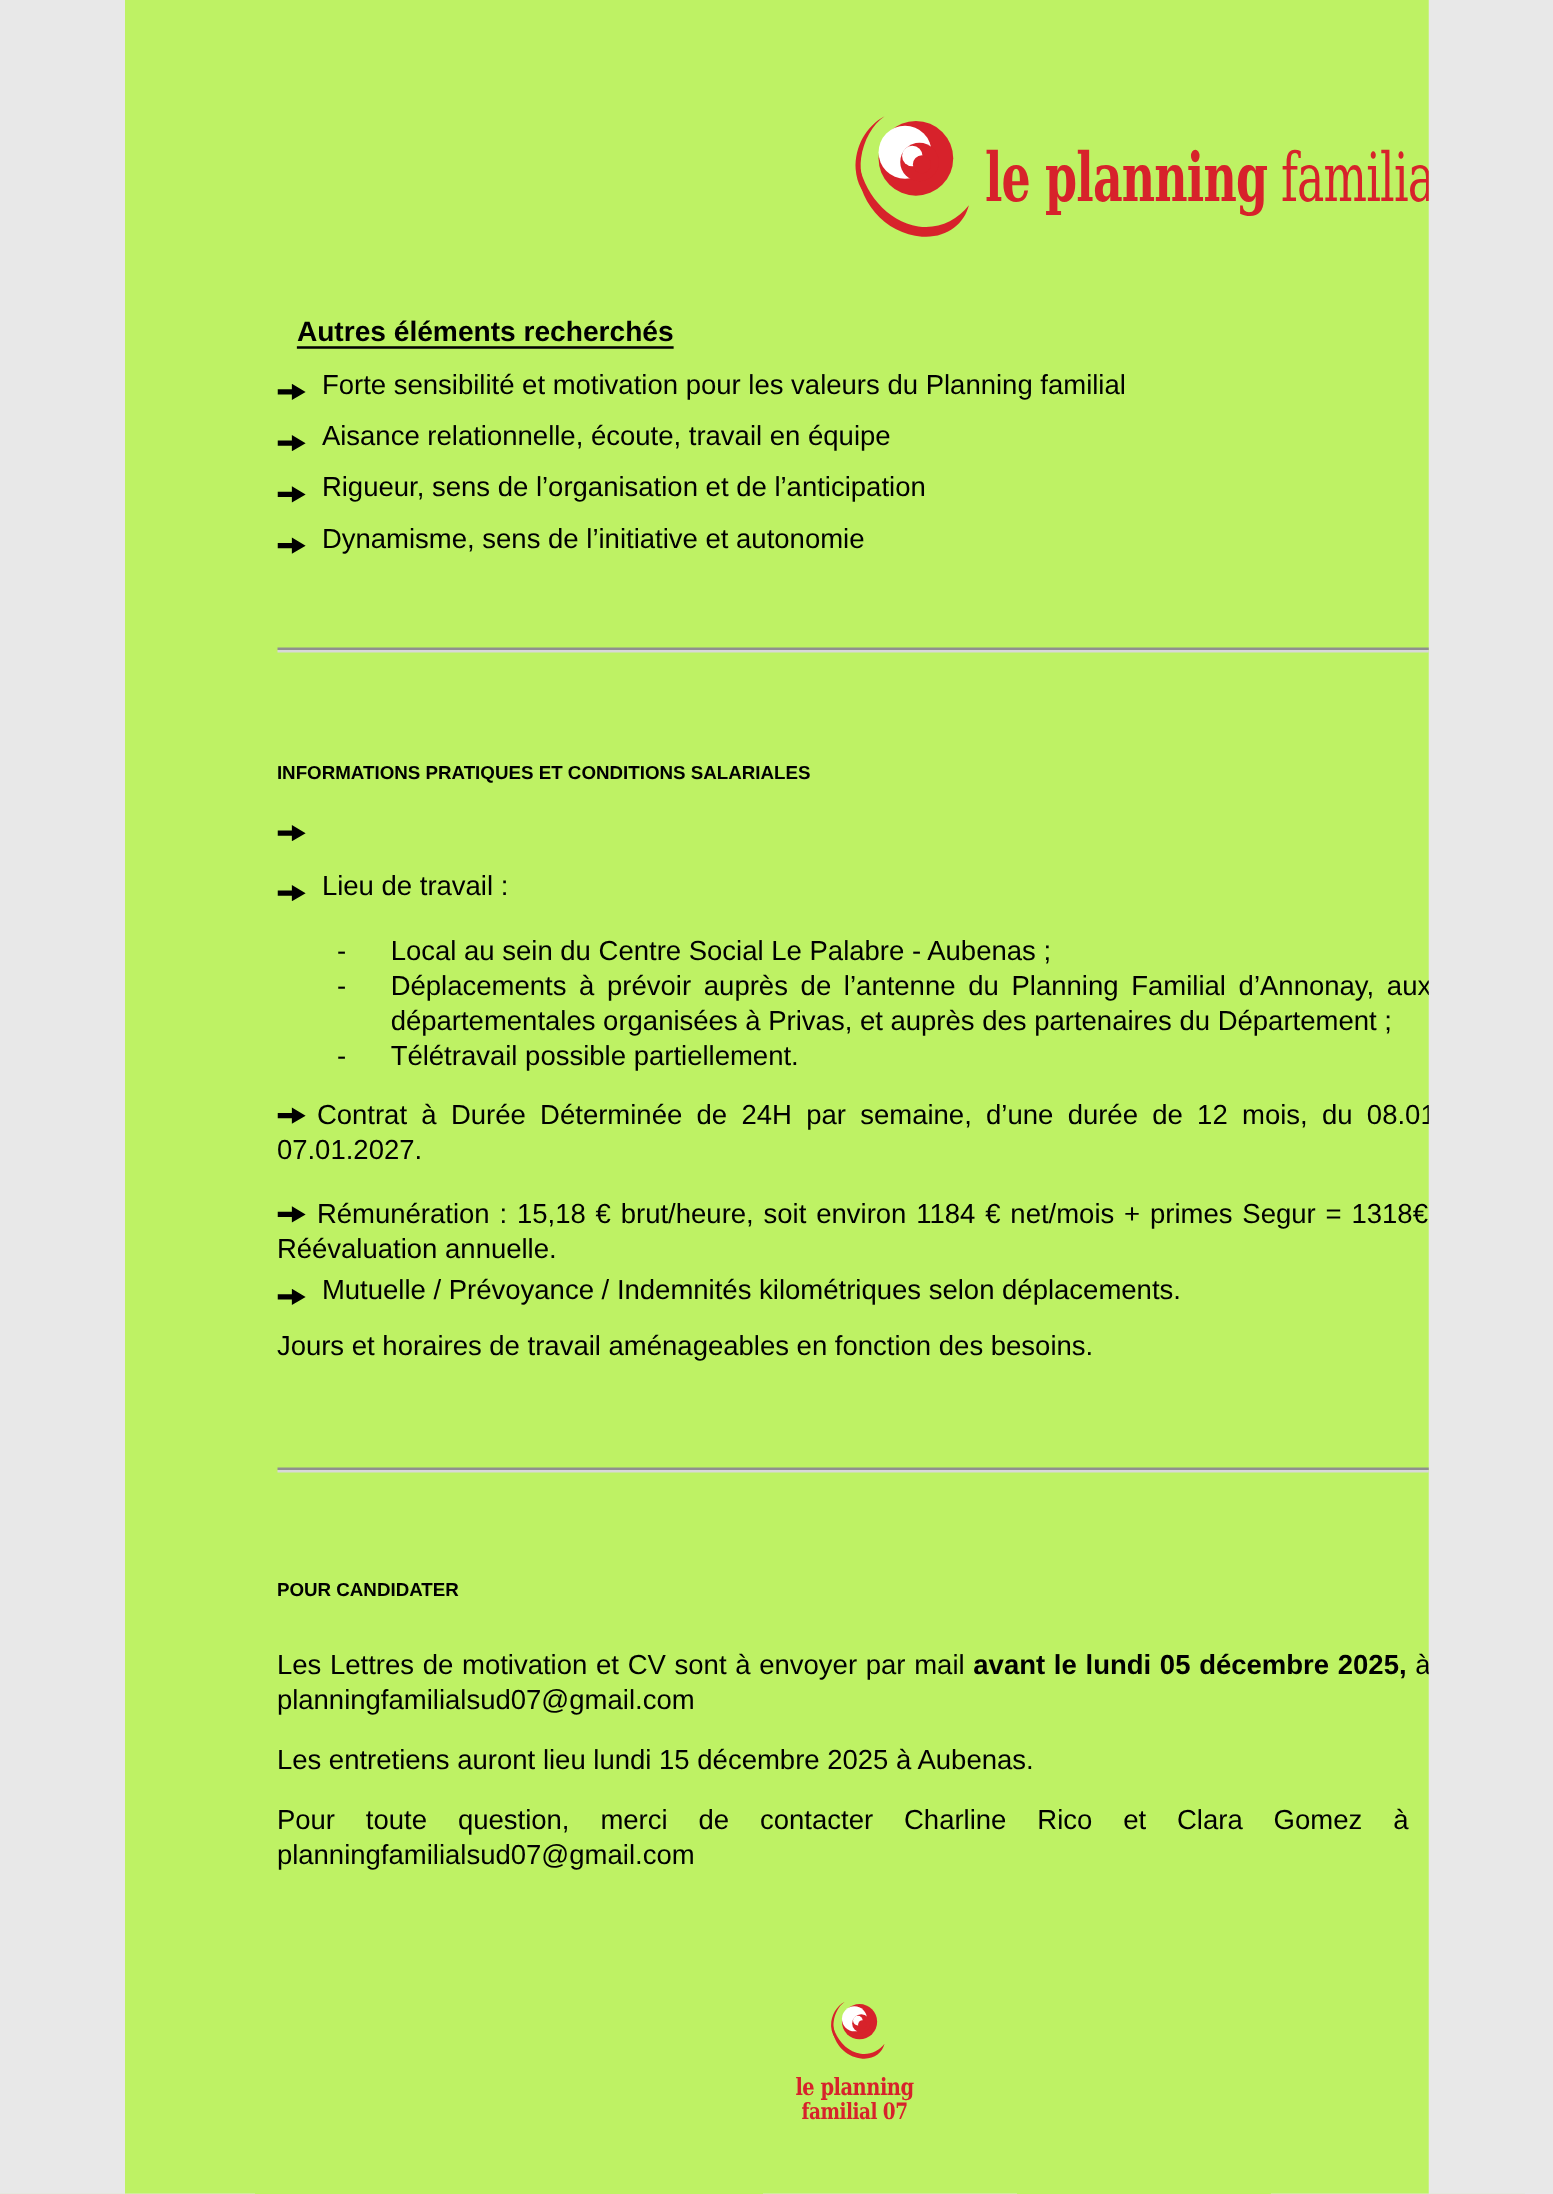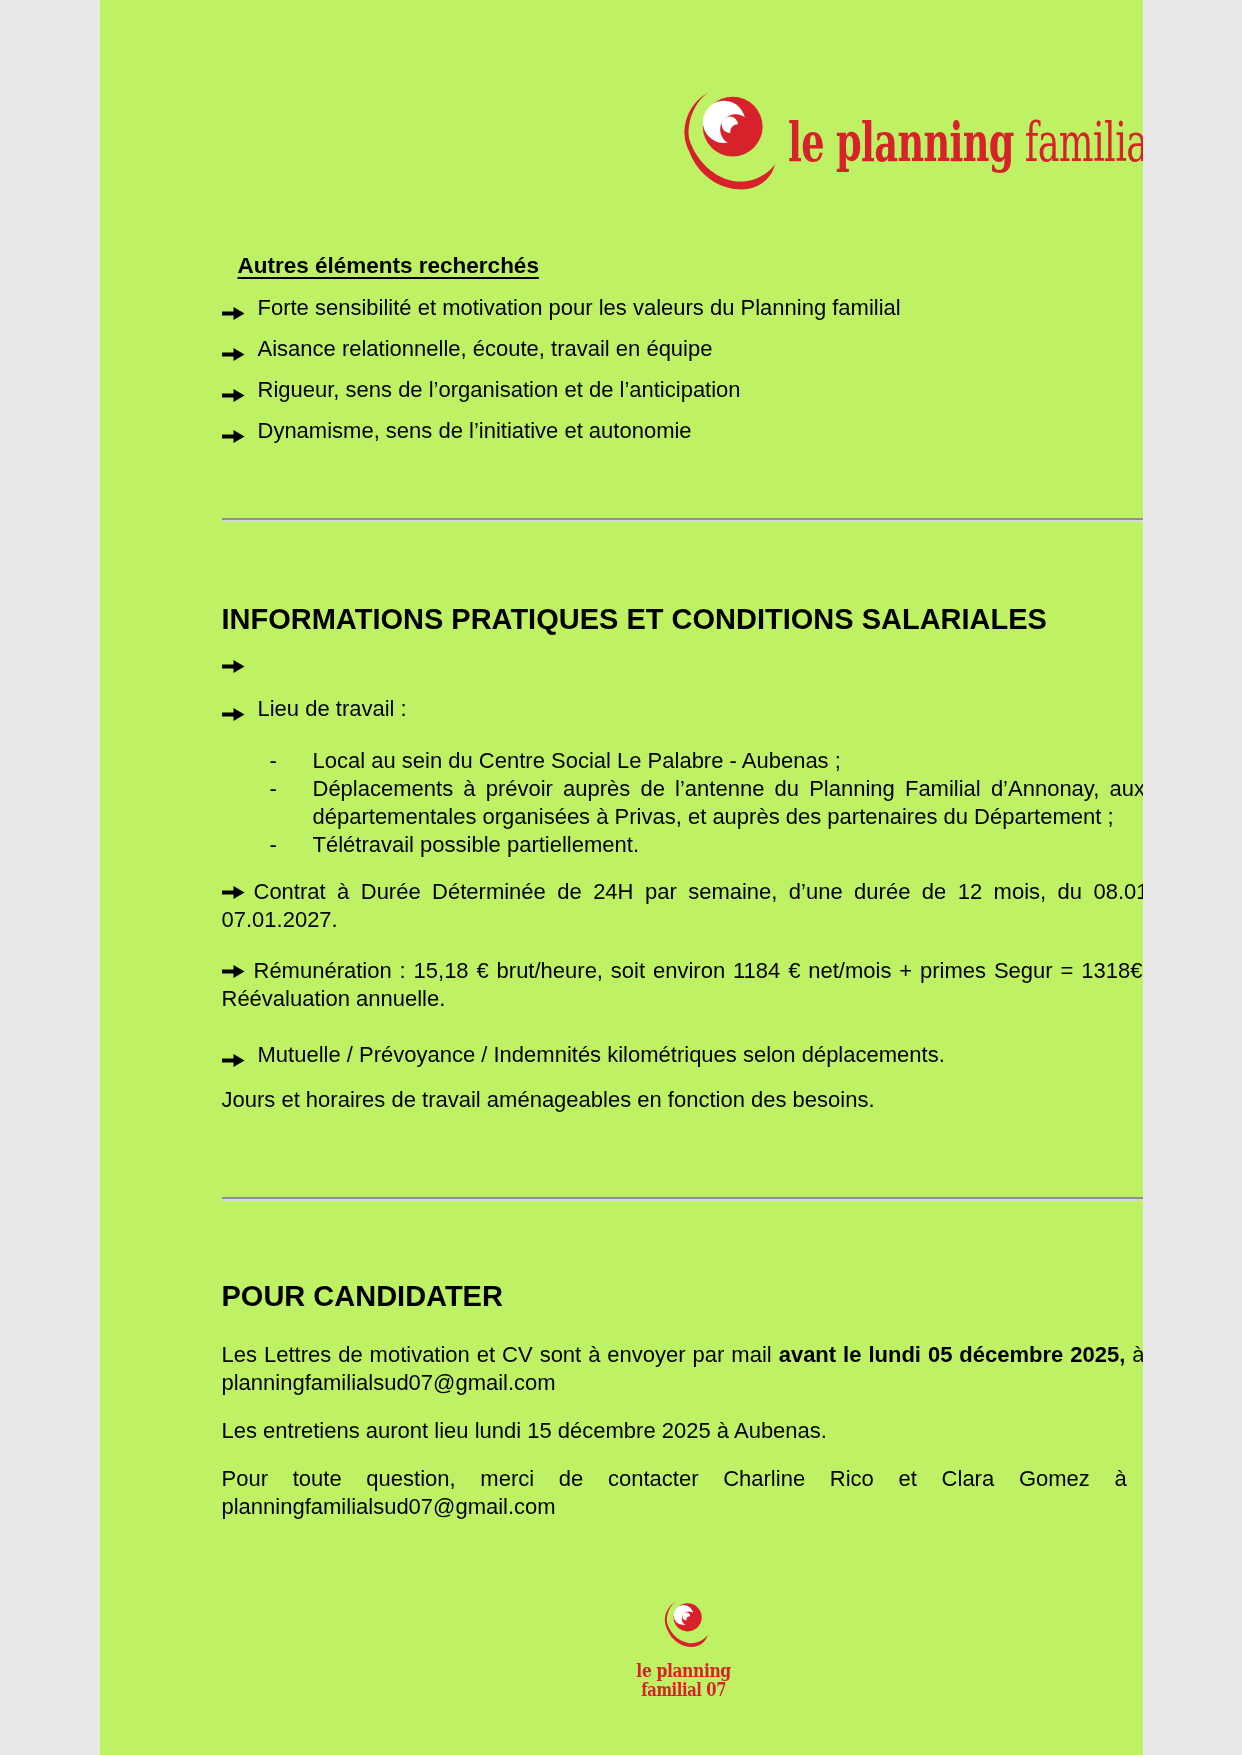--- a/index.html
+++ b/index.html
@@ -21,21 +21,21 @@
     letter-spacing:-1px;
     transform:scaleX(.68);transform-origin:left top;
   }
   .brand-text .bold{font-weight:700;}
   
   .content{position:absolute;left:122px;top:0;width:1018px;font-size:22px;line-height:28px;}
   .h-underline{
     margin:252px 0 0 16px;font-size:22.5px;font-weight:700;line-height:28px;
     text-decoration:underline;text-decoration-thickness:2px;text-underline-offset:4px;
   }
-  .h-caps{margin:0;font-size:29px;font-weight:700;line-height:28px;}
+  .h-caps{margin:0;font-size:15px;font-weight:700;line-height:28px;}
   .arrow-item{display:flex;margin-top:13px;align-items:flex-end;}
   .arrow-item.first{margin-top:14px;}
   .arrow-cell{flex:none;width:36px;padding-top:5px;}
   .arrow-svg{width:23px;height:17px;display:block;}
   .arrow-inline-svg{width:23px;height:17px;display:inline-block;vertical-align:-2px;margin-right:9px;}
   .rule{margin-top:73px;height:0;border-top:2px solid #8f8f8f;border-bottom:2px solid #d8d8d8;}
   .rule.second{margin-top:83px;}
   .para{margin:0;}
   .justify{text-align:justify;}
   .sub-list{margin-top:24px;}
@@ -154,21 +154,21 @@
     </div>
 
     <p class="para justify" style="margin-top:19px"><span><svg class="arrow-inline-svg" viewBox="0 0 24 16">
             <path d="M0,5.9 H12 V1.2 L23.5,8 L12,14.8 V10.1 H0 Z"></path>
           </svg></span><span>Contrat à Durée Déterminée de 24H par semaine, d’une durée de 12 mois, du 08.01.2026 au 07.01.2027.</span></p>
 
     <p class="para justify" style="margin-top:23px"><span><svg class="arrow-inline-svg" viewBox="0 0 24 16">
             <path d="M0,5.9 H12 V1.2 L23.5,8 L12,14.8 V10.1 H0 Z"></path>
           </svg></span><span>Rémunération : 15,18 € brut/heure, soit environ 1184 € net/mois + primes Segur = 1318€ net/mois. Réévaluation annuelle.</span></p>
 
-    <div class="arrow-item" style="margin-top:28px">
+    <div class="arrow-item" style="margin-top:5px">
       <span class="arrow-cell">
           <svg class="arrow-svg" viewBox="0 0 24 16">
             <path d="M0,5.9 H12 V1.2 L23.5,8 L12,14.8 V10.1 H0 Z"></path>
           </svg>
         </span>
       <span>Mutuelle / Prévoyance / Indemnités kilométriques selon déplacements.</span>
     </div>
 
     <p class="para" style="margin-top:17px">Jours et horaires de travail aménageables en fonction des besoins.</p>
 

